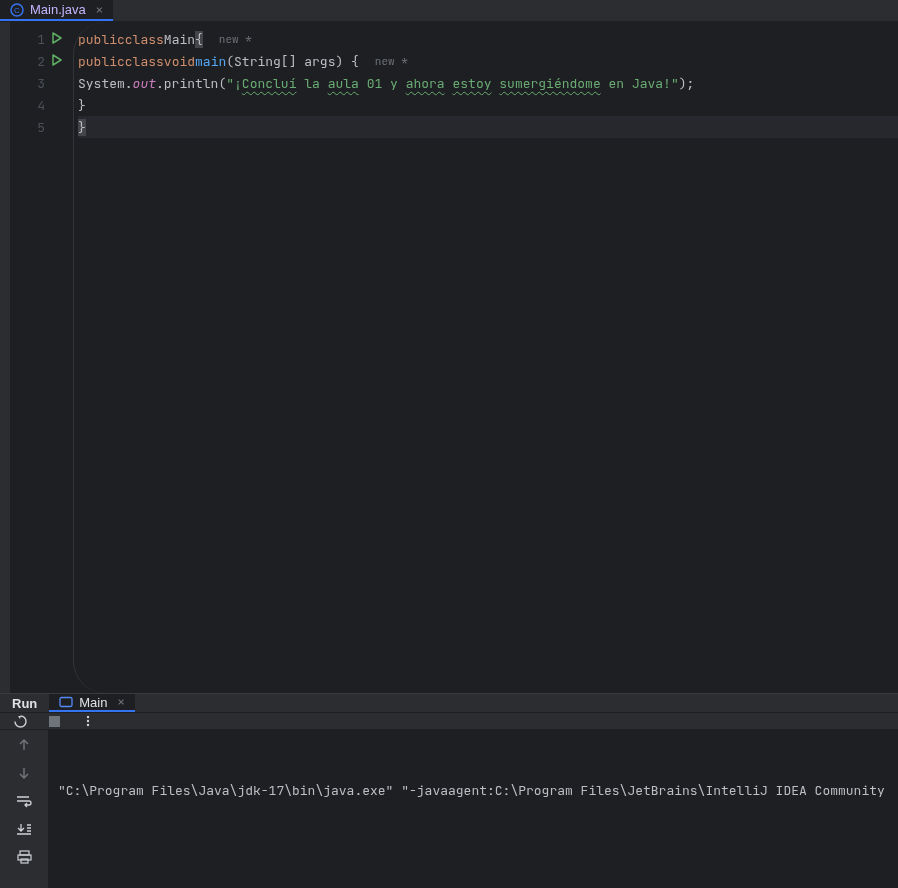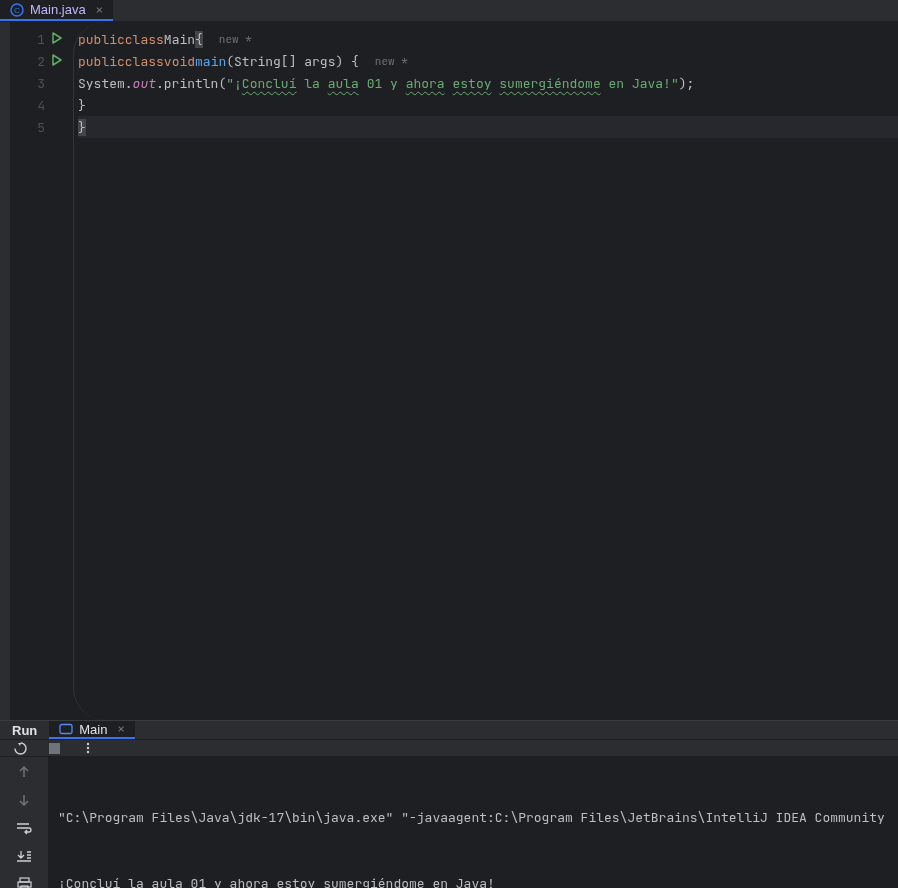--- a/index.html
+++ b/index.html
@@ -114,21 +114,21 @@
     .typo { text-decoration: underline wavy #6aab73; text-decoration-thickness: 1px; text-underline-offset: 3px; }
     .brace-hl { background: #43454a; }
     .cursor { border-left: 1px solid #bcbec4; }
     
     
     .run-panel {
       border-top: 1px solid #393b40;
       background: #7f1d1d;
       display: flex;
       flex-direction: column;
-      height: 168px;
+      height: 195px;
     }
     .run-tabs {
       display: flex;
       height: 30px;
       align-items: center;
       background: #2b2d30;
       border-bottom: 1px solid #1e1f22;
     }
     .run-label {
       font-family: -apple-system, BlinkMacSystemFont, 'Segoe UI', sans-serif;
@@ -334,18 +334,17 @@
       <span class="side-btn">
         <svg width="15" height="14" viewBox="0 0 15 14">
             <rect x="3" y="1" width="9" height="4" fill="none" stroke="#ced0d6" stroke-width="1.2"></rect>
             <rect x="1" y="5" width="13" height="5" fill="none" stroke="#ced0d6" stroke-width="1.2"></rect>
             <rect x="4" y="9" width="7" height="4" fill="none" stroke="#ced0d6" stroke-width="1.2"></rect>
           </svg>
       </span>
     </div>
     <div class="console">
       <div class="console-line console-cmd">"C:\Program Files\Java\jdk-17\bin\java.exe" "-javaagent:C:\Program Files\JetBrains\IntelliJ IDEA Community</div>
-      <div class="console-line">¡Concluí la aula 01 y ahora estoy sumergiéndome en Java!</div>
       
       
     </div>
   </div>
 </div>
 
 </body></html>

